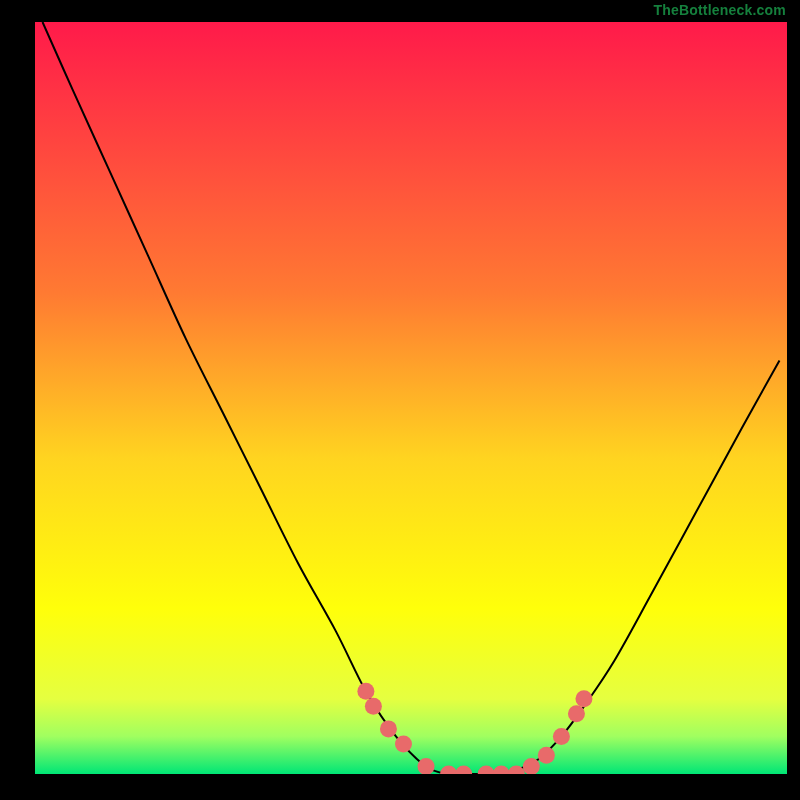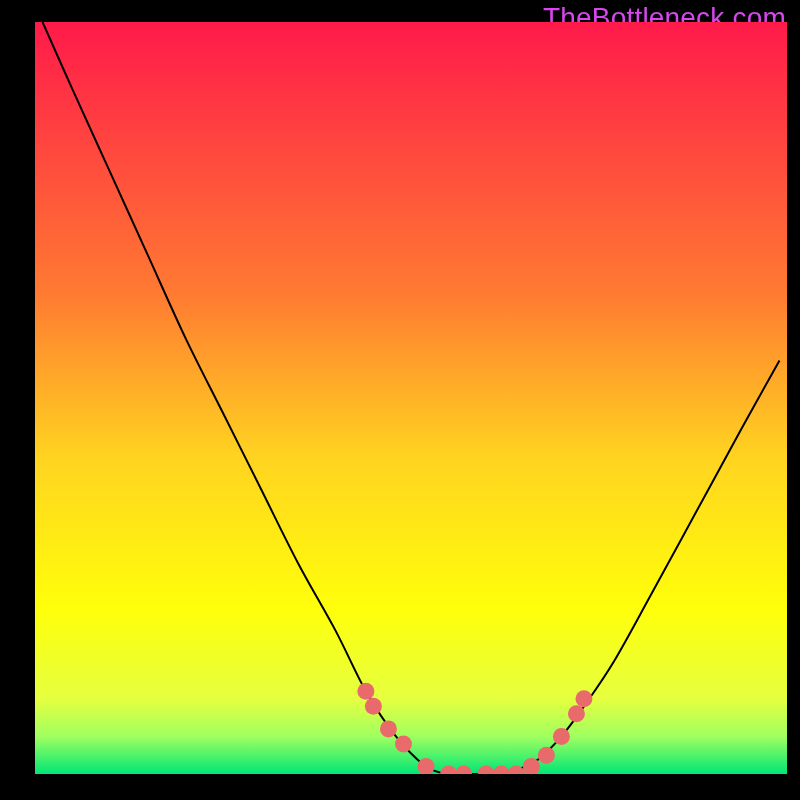--- a/index.html
+++ b/index.html
@@ -1,18 +1,18 @@
 <!DOCTYPE html>
 <html><head>
 <meta charset="utf-8">
 <style>
   * { margin: 0; padding: 0; box-sizing: border-box; }
   body { width: 800px; height: 800px; background: #000; position: relative; font-family: Arial, sans-serif; }
   .frame { position: absolute; left: 35px; top: 22px; width: 752px; height: 752px; }
-  .attribution { position: absolute; right: 14px; top: 2px; color: #d946ef; font-size: 28px; font-weight: 400; letter-spacing: 0.2px; }
+  .attribution { position: absolute; right: 14px; top: 2px; color: #15803d; font-size: 14px; font-weight: 700; letter-spacing: 0.2px; }
   svg { display: block; }
 </style>
 </head>
 <body>
 
 <div class="attribution">TheBottleneck.com</div>
 
 <div class="frame">
   <svg id="chart-svg" width="752" height="752" viewBox="0 0 752 752">
     <defs>

